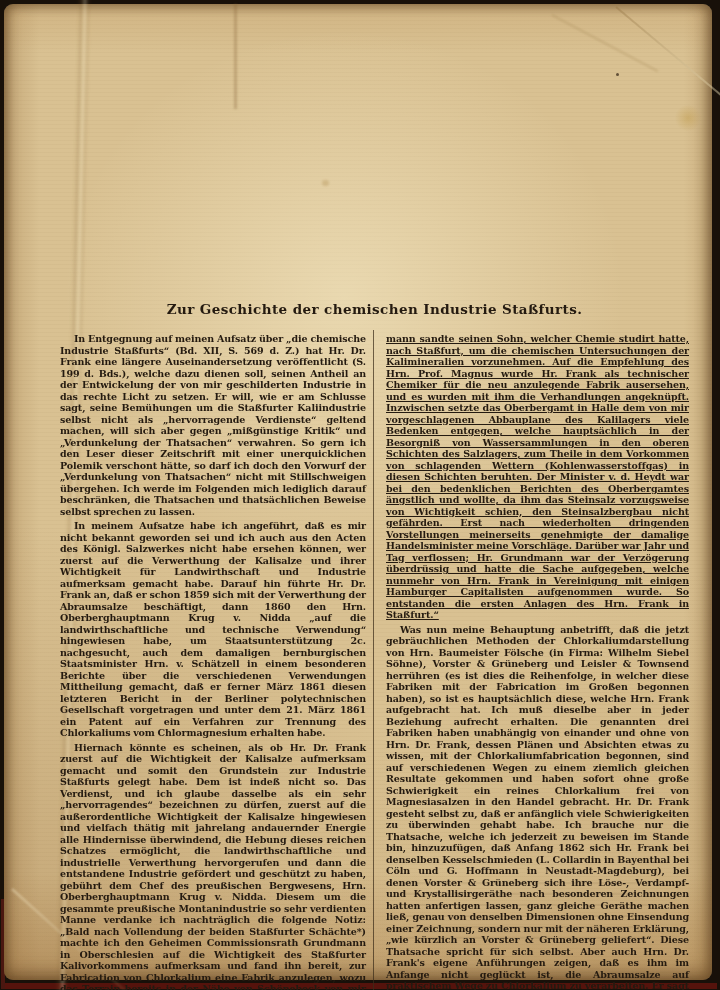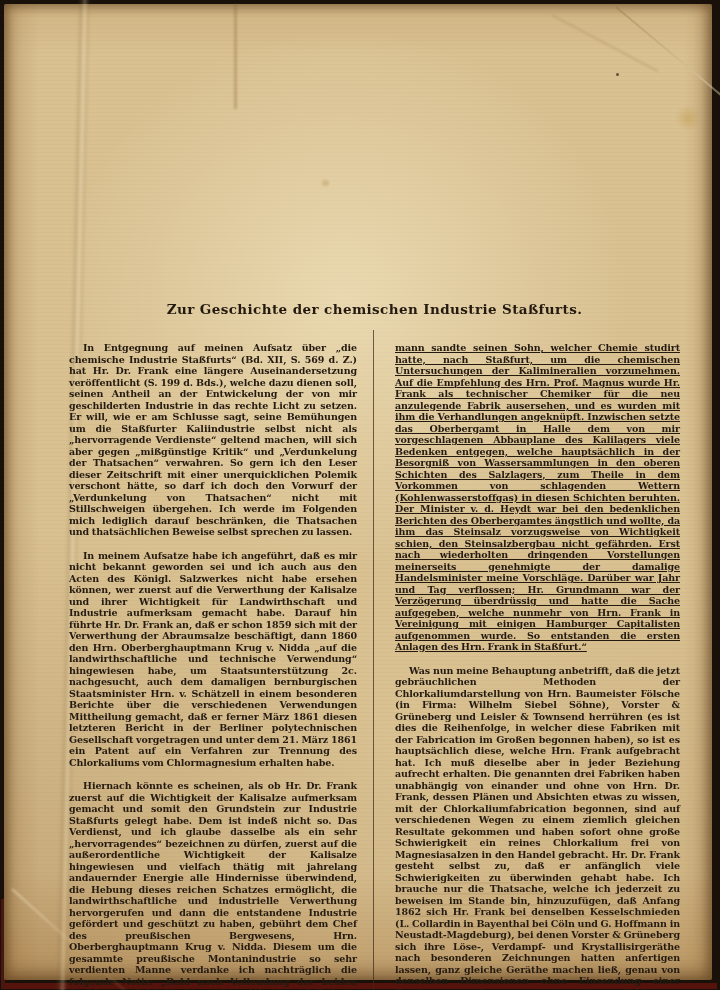--- a/index.html
+++ b/index.html
@@ -7,21 +7,21 @@
     width:720px;height:990px;overflow:hidden;
     font-family:"DejaVu Serif","Liberation Serif",serif;
     background:#181009;
   }
   .photo{position:relative;width:720px;height:990px;background:#181009;}
   .backdrop-accent{position:absolute;left:2px;right:3px;bottom:1px;height:6px;background:#55130c;}
   .backdrop-accent-left{position:absolute;left:1px;bottom:1px;width:4px;height:90px;background:#4a1710;}
 
   .paper{
     position:absolute;left:4px;top:4px;width:708px;height:976px;
-    border-radius:2px;
+    border-radius:9px;
     background:
       radial-gradient(ellipse 55% 38% at 48% 30%, rgba(250,240,206,0.50), rgba(250,240,206,0) 72%),
       radial-gradient(circle at 0% 100%, rgba(140,95,45,0.28), rgba(140,95,45,0) 38%),
       radial-gradient(circle at 100% 100%, rgba(150,105,50,0.22), rgba(150,105,50,0) 34%),
       linear-gradient(180deg, rgba(185,145,90,0.28) 0%, rgba(0,0,0,0) 5%),
       linear-gradient(0deg, rgba(158,112,58,0.38) 0%, rgba(0,0,0,0) 11%),
       linear-gradient(90deg, rgba(150,110,60,0.30) 0%, rgba(0,0,0,0) 5%),
       linear-gradient(270deg, rgba(150,110,60,0.26) 0%, rgba(0,0,0,0) 4%),
       repeating-linear-gradient(180deg, rgba(120,90,50,0.045) 0 1px, rgba(0,0,0,0) 1px 4px),
       #d9c192;
@@ -62,21 +62,21 @@
 
   
   .textblock{position:absolute;left:53px;top:297px;width:635px;color:#241a10;}
   .title{
     margin:0 0 13px 0;text-align:center;
     font-size:13.5px;line-height:16px;font-weight:bold;letter-spacing:0.4px;
   }
   .columns{display:flex;align-items:stretch;}
   .col{font-size:9.5px;line-height:11.5px;font-weight:bold;
     text-align:justify;letter-spacing:-0.1px;word-spacing:-0.5px;}
-  .col p{margin:12px;text-indent:14px;}
+  .col p{margin:3px;text-indent:14px;}
   .col p.no-indent{text-indent:0;text-decoration:underline;}
   .col p.runs-on{text-align-last:justify;}
   .col-left{width:312px;margin-right:4px;}
   .divider{width:1px;background:rgba(60,45,25,0.72);margin-right:9px;}
   .col-right{flex:1;}
   .footnote-rule{width:86px;height:1px;background:#3a2c1a;margin:7px 0 5px 0;}
   .footnote{font-size:9.2px;line-height:11px;text-indent:28px !important;}
 </style>
 </head>
 <body>

